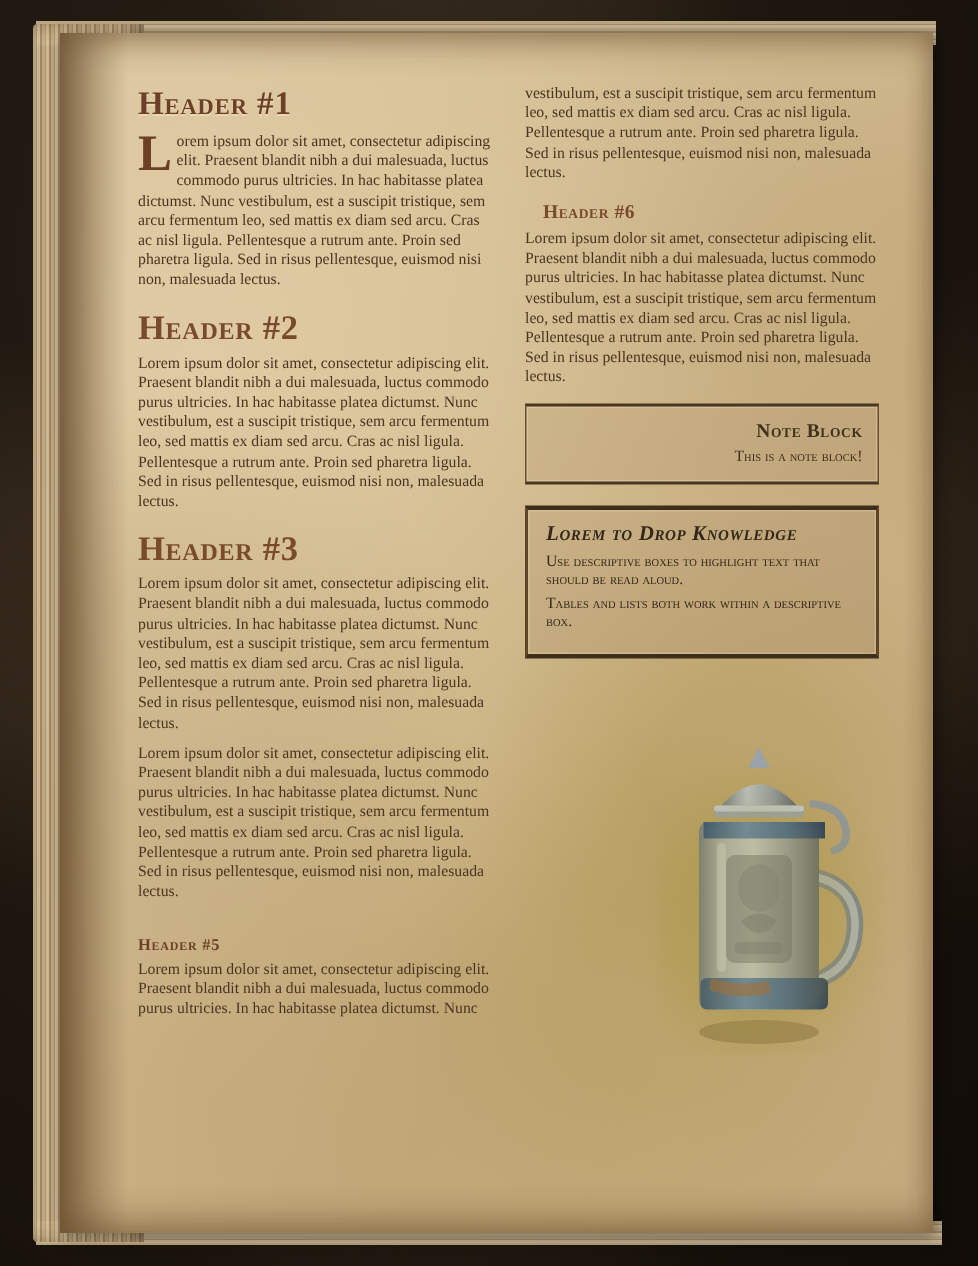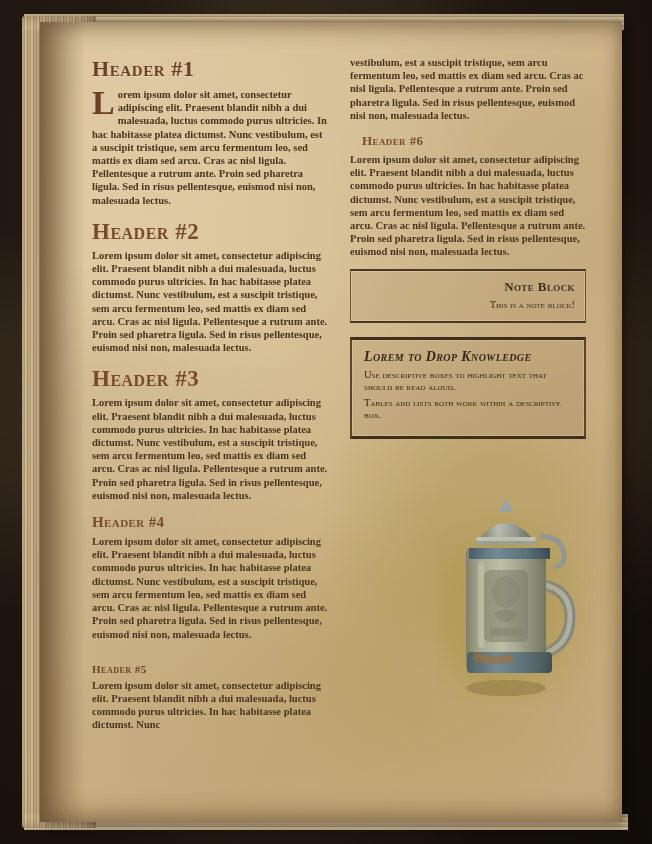--- a/index.html
+++ b/index.html
@@ -179,21 +179,20 @@
     color: #6b4228;
     margin: 22px 0 4px 0;
   }
   p.body {
     font-family: "Liberation Serif", serif;
     font-size: 10.5px;
     line-height: 13.2px;
     color: #4a3520;
     margin: 0 0 7px 0;
     text-align: left;
-    font-weight: bold;
   }
   
   .dropcap::first-letter {
     float: left;
     font-size: 34px;
     line-height: 26px;
     padding: 2px 3px 0 0;
     font-weight: bold;
     color: #6d3f27;
     font-family: "Liberation Serif", serif;
@@ -293,21 +292,20 @@
 
         <h1 class="hdr">Header #1</h1>
         <p class="body dropcap">Lorem ipsum dolor sit amet, consectetur adipiscing elit. Praesent blandit nibh a dui malesuada, luctus commodo purus ultricies. In hac habitasse platea dictumst. Nunc vestibulum, est a suscipit tristique, sem arcu fermentum leo, sed mattis ex diam sed arcu. Cras ac nisl ligula. Pellentesque a rutrum ante. Proin sed pharetra ligula. Sed in risus pellentesque, euismod nisi non, malesuada lectus.</p>
 
         <h2 class="hdr">Header #2</h2>
         <p class="body">Lorem ipsum dolor sit amet, consectetur adipiscing elit. Praesent blandit nibh a dui malesuada, luctus commodo purus ultricies. In hac habitasse platea dictumst. Nunc vestibulum, est a suscipit tristique, sem arcu fermentum leo, sed mattis ex diam sed arcu. Cras ac nisl ligula. Pellentesque a rutrum ante. Proin sed pharetra ligula. Sed in risus pellentesque, euismod nisi non, malesuada lectus.</p>
 
         <h2 class="hdr">Header #3</h2>
         <p class="body">Lorem ipsum dolor sit amet, consectetur adipiscing elit. Praesent blandit nibh a dui malesuada, luctus commodo purus ultricies. In hac habitasse platea dictumst. Nunc vestibulum, est a suscipit tristique, sem arcu fermentum leo, sed mattis ex diam sed arcu. Cras ac nisl ligula. Pellentesque a rutrum ante. Proin sed pharetra ligula. Sed in risus pellentesque, euismod nisi non, malesuada lectus.</p>
 
-        <h3 class="hdr">Header #4</h3>
         <p class="body">Lorem ipsum dolor sit amet, consectetur adipiscing elit. Praesent blandit nibh a dui malesuada, luctus commodo purus ultricies. In hac habitasse platea dictumst. Nunc vestibulum, est a suscipit tristique, sem arcu fermentum leo, sed mattis ex diam sed arcu. Cras ac nisl ligula. Pellentesque a rutrum ante. Proin sed pharetra ligula. Sed in risus pellentesque, euismod nisi non, malesuada lectus.</p>
 
         <h5 class="hdr">Header #5</h5>
         <p class="body">Lorem ipsum dolor sit amet, consectetur adipiscing elit. Praesent blandit nibh a dui malesuada, luctus commodo purus ultricies. In hac habitasse platea dictumst. Nunc</p>
       </div>
 
       <div class="col">
 
         <p class="body">vestibulum, est a suscipit tristique, sem arcu fermentum leo, sed mattis ex diam sed arcu. Cras ac nisl ligula. Pellentesque a rutrum ante. Proin sed pharetra ligula. Sed in risus pellentesque, euismod nisi non, malesuada lectus.</p>
 

